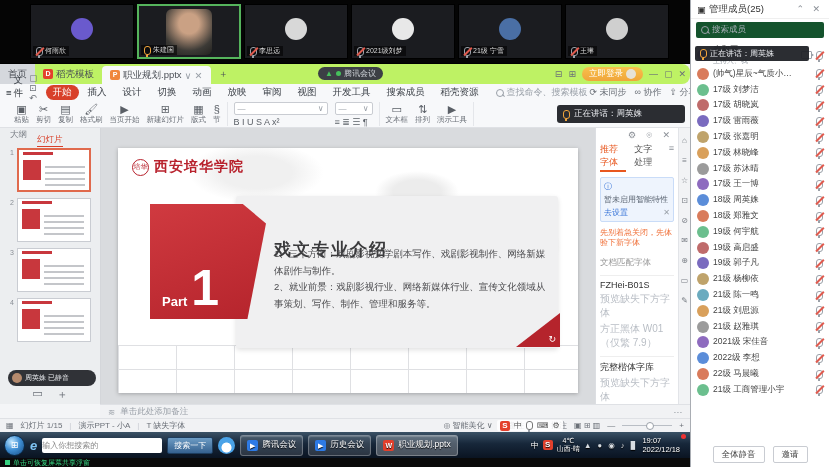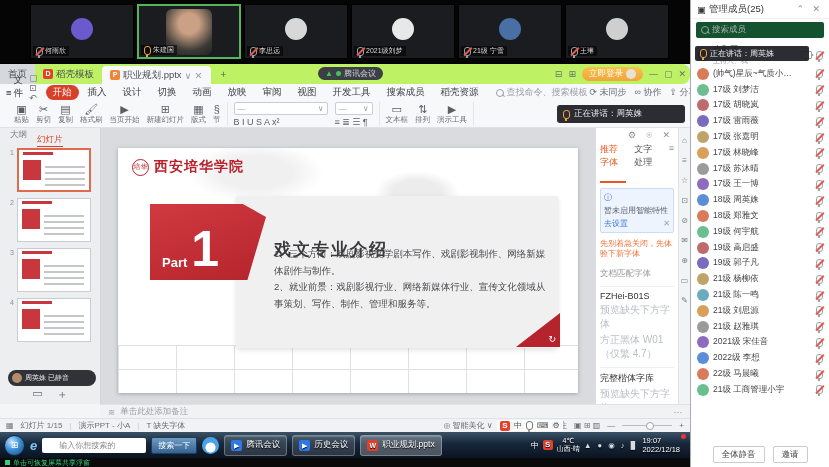--- a/index.html
+++ b/index.html
@@ -97,38 +97,38 @@
   #slide .floor{position:absolute;left:0;bottom:0;width:100%;height:48px;
       background:linear-gradient(#f4f4f5,#e7e8ea);
       background-image:linear-gradient(90deg,#dfe0e3 1px,transparent 1px),linear-gradient(#dfe0e3 1px,transparent 1px);
       background-size:58px 24px;}
   .logo-row{position:absolute;left:14px;top:10px;display:flex;align-items:center;gap:5px;}
   .seal{width:17px;height:17px;border-radius:50%;border:1.5px solid #b8222d;box-sizing:border-box;
         display:flex;align-items:center;justify-content:center;color:#b8222d;font-size:7px;}
   .uni-name{font-family:"Liberation Serif","DejaVu Serif",serif;font-weight:bold;color:#b8222d;font-size:14px;letter-spacing:1px;}
   .content-card{position:absolute;left:118px;top:48px;width:322px;height:152px;background:#f0f0f1;
         border-radius:3px;box-shadow:0 2px 5px rgba(0,0,0,.12);}
-  .part-banner{position:absolute;left:32px;top:56px;width:116px;height:76px;
+  .part-banner{position:absolute;left:32px;top:56px;width:116px;height:115px;
         background:linear-gradient(160deg,#d03a40,#b5242c);
         clip-path:polygon(0 0,80% 0,100% 17%,84% 100%,0 100%);
         display:flex;align-items:flex-end;padding:0 0 10px 12px;box-sizing:border-box;}
   .part-banner .pw{color:#fff;font-weight:bold;font-size:13px;margin-right:4px;}
   .part-banner .pn{color:#fff;font-weight:bold;font-size:50px;line-height:42px;}
   .slide-title{position:absolute;left:156px;top:66px;color:#3a3a3c;font-weight:bold;font-size:17px;letter-spacing:2px;margin-top:24px;}
   .slide-body{position:absolute;left:156px;top:98px;width:272px;color:#4b4b4e;font-size:9.5px;line-height:1.75;}
   .corner-tri{position:absolute;right:18px;bottom:46px;width:44px;height:34px;background:#b5242c;
         clip-path:polygon(100% 0,100% 100%,0 100%);display:flex;align-items:flex-end;justify-content:flex-end;}
   .corner-tri span{color:#fff;font-size:9px;margin:0 4px 3px 0;}
 
   
   #smart-panel{position:absolute;left:595px;top:0;width:83px;height:276px;background:#fff;border-left:1px solid #dcdee2;
         font-size:8.5px;color:#555;padding:2px 4px;box-sizing:border-box;overflow:hidden;}
   #sp-icons{text-align:right;color:#8a8f96;font-size:9px;letter-spacing:4px;}
   #sp-tabs{display:flex;gap:8px;margin-top:2px;font-size:9px;}
-  #sp-tabs .on{color:#e8571f;border-bottom:2px solid #e8571f;padding-bottom:12px;}
+  #sp-tabs .on{color:#e8571f;border-bottom:2px solid #e8571f;padding-bottom:1px;}
   #sp-tabs .menu{margin-left:auto;color:#8a8f96;}
   .sp-info{margin-top:5px;background:#eef4fd;border:1px solid #c9dcf8;border-radius:2px;
         padding:3px 3px;display:flex;gap:2px;align-items:center;color:#5a6472;font-size:8px;flex-wrap:wrap;}
   .sp-info .go{color:#3a76d8;}
   .sp-info .x{color:#9aa0a8;margin-left:auto;}
   .sp-tip{margin-top:6px;color:#f0713a;font-size:8px;line-height:1.3;}
   .sp-section{margin-top:8px;color:#999;}
   .sp-card{margin-top:6px;border-top:1px solid #eee;padding-top:4px;}
   .sp-card .n{color:#333;font-size:9px;}
   .sp-card .d{color:#b9bec5;font-size:10px;margin-top:2px;}
@@ -179,22 +179,22 @@
   #party-footer{position:absolute;bottom:4px;left:0;width:100%;display:flex;justify-content:center;gap:8px;}
   .pbtn{border:1px solid #c9ccd2;border-radius:2px;background:#fff;font-size:8.5px;color:#444;
         height:15px;line-height:15px;padding:0 8px;}
 
   
   #taskbar{left:0;top:432px;width:690px;height:26px;background:linear-gradient(#3b5266,#17273a 45%,#0a1422);
         display:flex;align-items:center;gap:5px;padding:0 4px;box-sizing:border-box;}
   .orb{width:19px;height:19px;border-radius:50%;background:radial-gradient(circle at 35% 30%,#bfe6ff,#3f8fd4 45%,#174a80);
         border:1px solid #0a2a48;display:flex;align-items:center;justify-content:center;color:#fff;font-size:9px;}
   .eico{color:#7fc4f4;font-size:13px;font-style:italic;font-weight:bold;}
-  #tb-search{width:104px;height:15px;background:#fff;border-radius:2px;font-size:8px;color:#888;
-        display:flex;align-items:center;padding:0 17px;box-sizing:border-box;}
+  #tb-search{width:120px;height:15px;background:#fff;border-radius:2px;font-size:8px;color:#888;
+        display:flex;align-items:center;padding:0 0;box-sizing:border-box;}
   #tb-search-btn{height:15px;background:linear-gradient(#6d9cc4,#35618f);border:1px solid #1d3d5e;border-radius:2px;
         color:#fff;font-size:8px;display:flex;align-items:center;padding:0 6px;}
   .wicon-cloud{width:17px;height:17px;border-radius:50%;background:radial-gradient(circle at 50% 62%,#fff 34%,#4aa3e8 40%);}
   .taskbtn{height:19px;background:rgba(255,255,255,.13);border:1px solid rgba(255,255,255,.28);border-radius:3px;
         display:flex;align-items:center;gap:4px;padding:0 6px;color:#fff;font-size:8.5px;text-shadow:0 1px 1px #000;
         box-shadow:inset 0 1px 1px rgba(255,255,255,.2);white-space:nowrap;}
   .taskbtn.active{background:rgba(255,255,255,.26);}
   .appico{width:11px;height:11px;border-radius:2px;display:inline-block;color:#fff;font-size:7px;line-height:11px;text-align:center;font-weight:bold;}
   #tray{margin-left:auto;display:flex;align-items:center;gap:4px;color:#fff;font-size:8px;text-shadow:0 1px 1px #000;}
   #tray .weather{text-align:center;font-size:7px;line-height:1.15;}
@@ -495,21 +495,21 @@
           <span style="color:#3a76d8">ⓘ</span>
           <span>暂未启用智能特性</span>
           <span class="go">去设置</span>
           <span class="x">✕</span>
         </div>
         <div class="sp-tip">先别着急关闭，先体验下新字体</div>
         <div class="sp-section">文档匹配字体</div>
         <div class="sp-card">
           <div class="n">FZHei-B01S</div>
           <div class="d">预览缺失下方字体</div>
-          <div class="d">方正黑体 W01（仅繁 4.7）</div>
+          <div class="d">方正黑体 W01（仅繁 7.9）</div>
         </div>
         <div class="sp-card">
           <div class="n">完整楷体字库</div>
           <div class="d">预览缺失下方字体</div>
           <div class="d">显示匹配字体</div>
         </div>
         <div class="sp-btn">登录后下载</div>
         <div class="sp-note"><b>⚠ </b><span>该服务为会员专享字体，届时需升级会员</span></div>
       </div>
 

